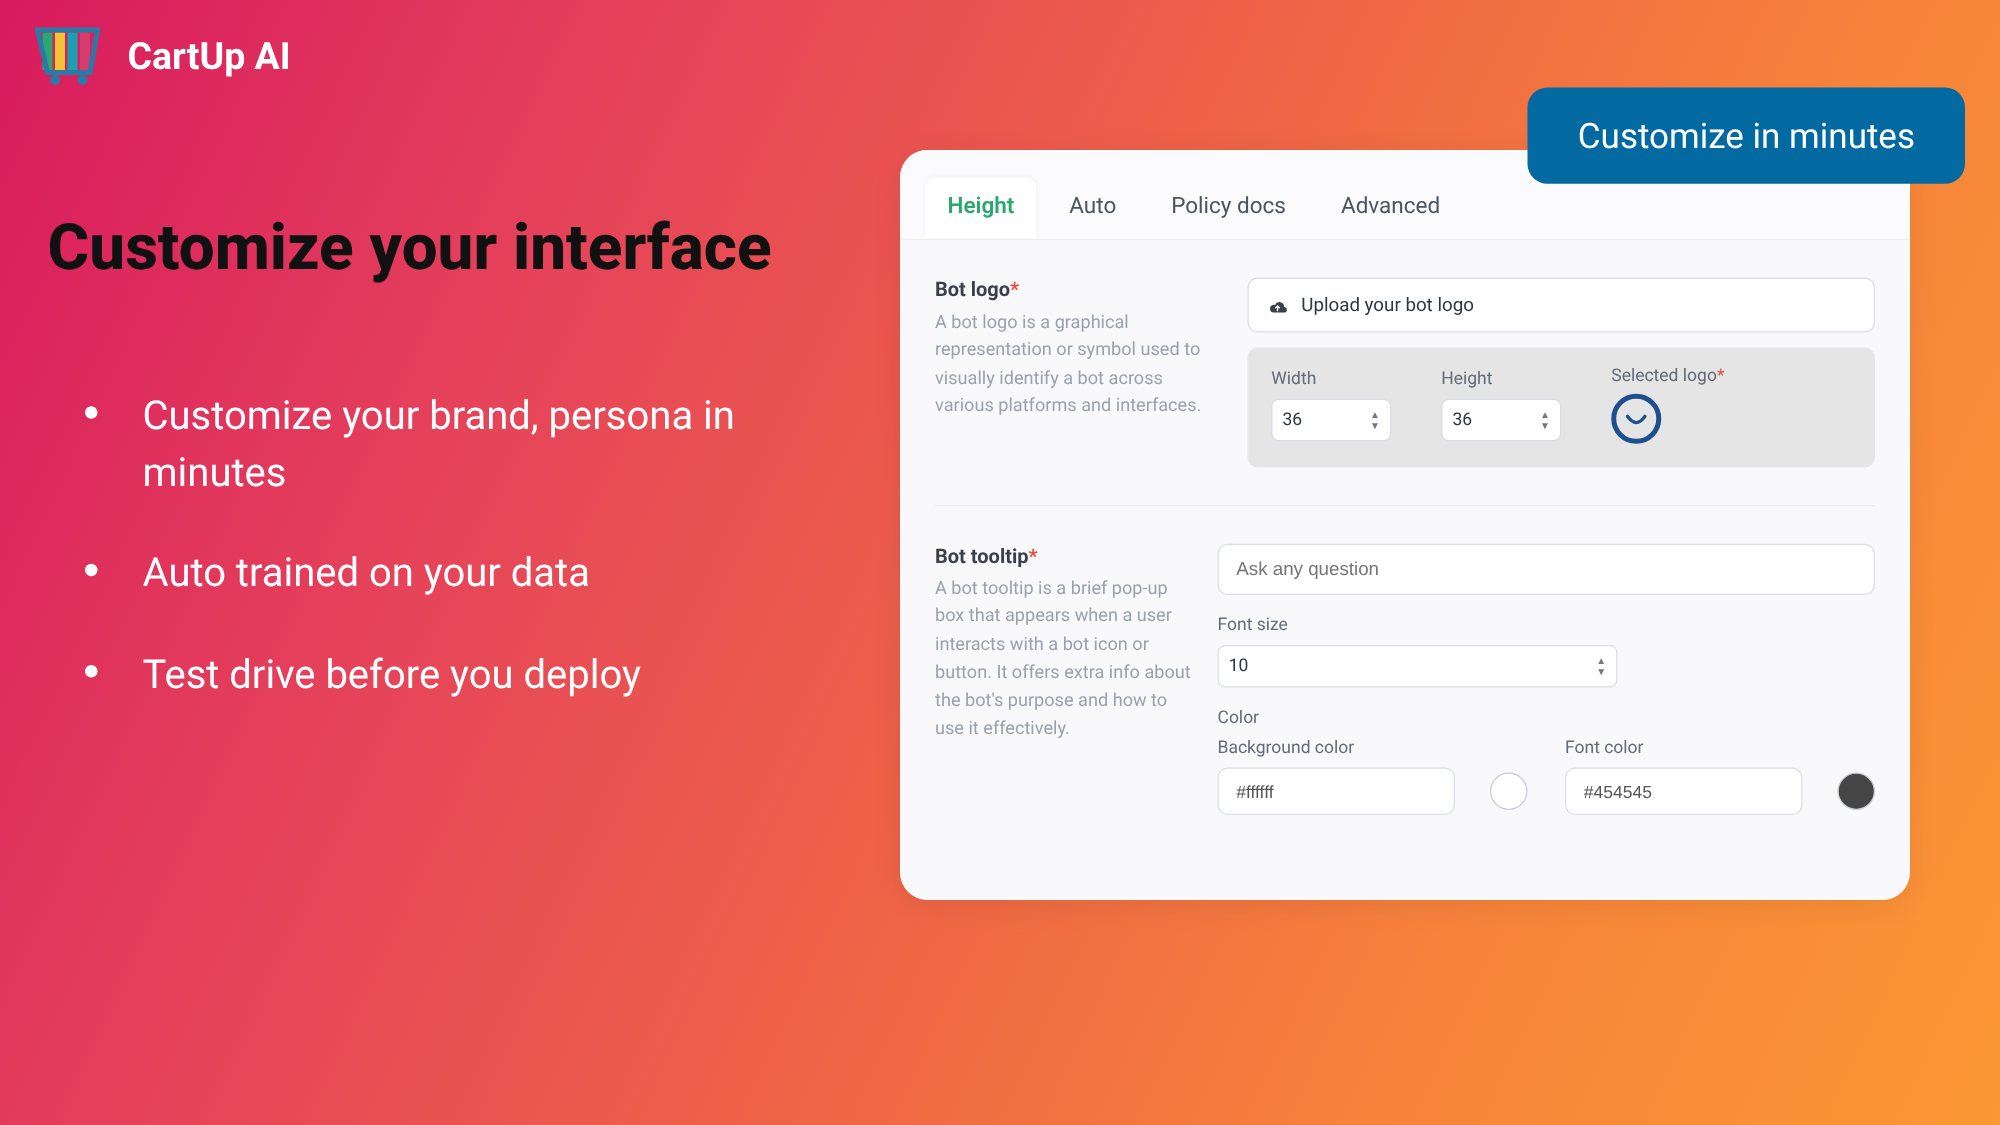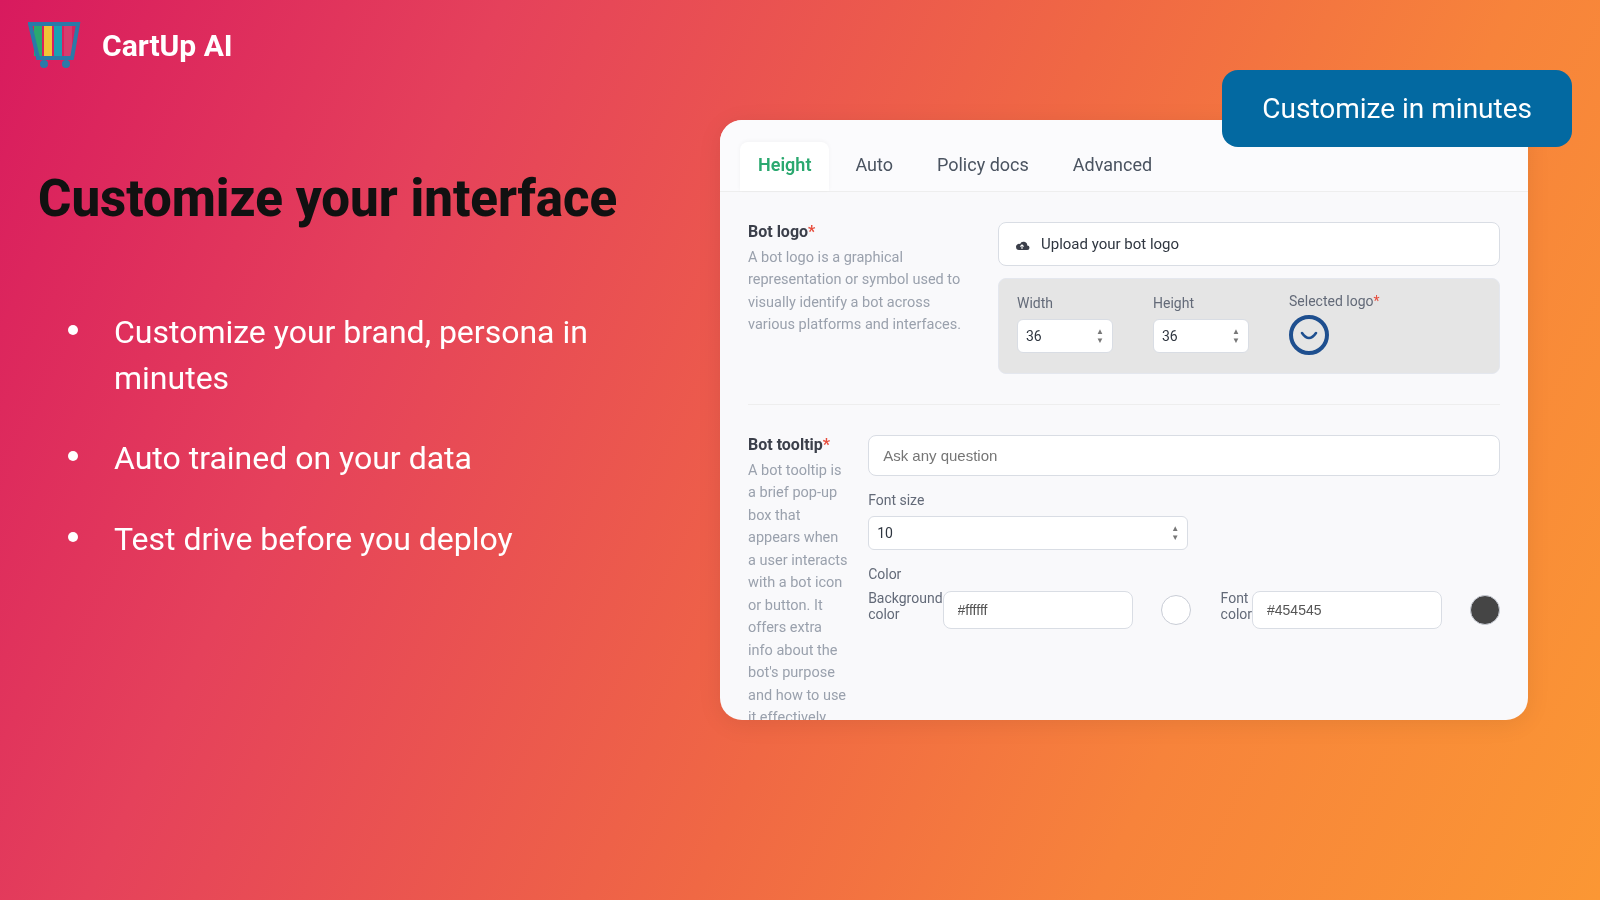--- a/index.html
+++ b/index.html
@@ -169,21 +169,21 @@
     border-radius: 8px;
     padding: 11px 14px;
     font-size: 15px; color: #6b7280;
   }
 
   .field-lbl { font-size: 14px; color:#636a78; margin: 16px 0 8px; display:block;}
 
   .font-spinner { width: 320px; }
 
   .color-row { display:flex; gap:30px; margin-top:6px; }
-  .color-col { display:flex; flex-direction:row; }
+  .color-col { display:flex; flex-direction:column; }
   .color-pair { display:flex; align-items:center; gap:28px; }
   .color-input {
     width: 190px;
     border: 1px solid #d9dde4; background:#fff;
     border-radius: 8px;
     padding: 10px 14px;
     font-size: 14px; color:#555;
   }
   .swatch {
     width: 30px; height: 30px; border-radius: 50%;

